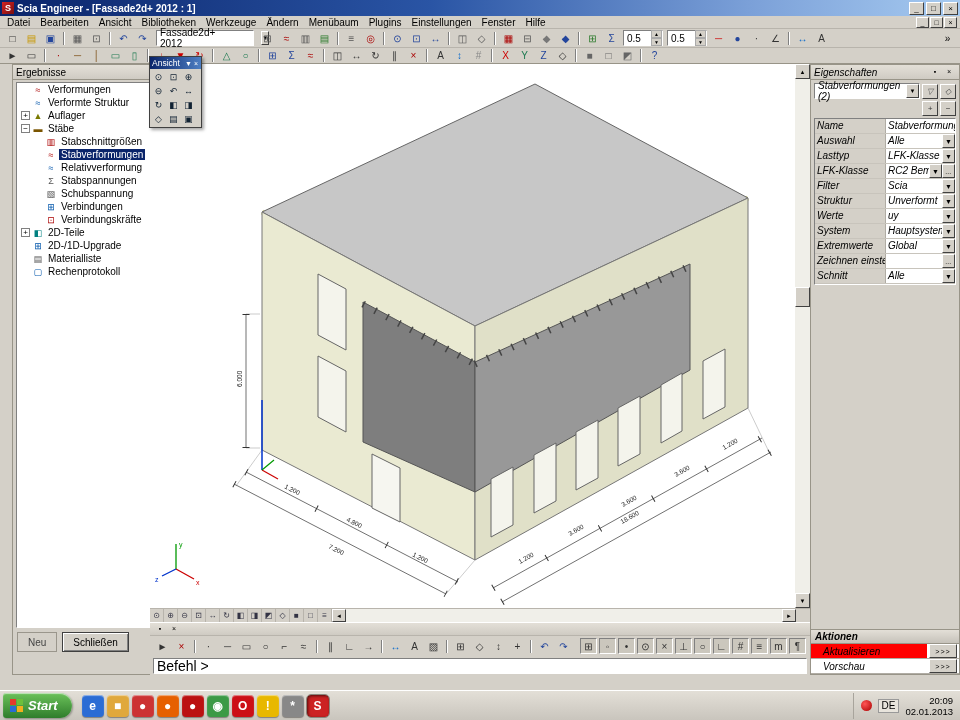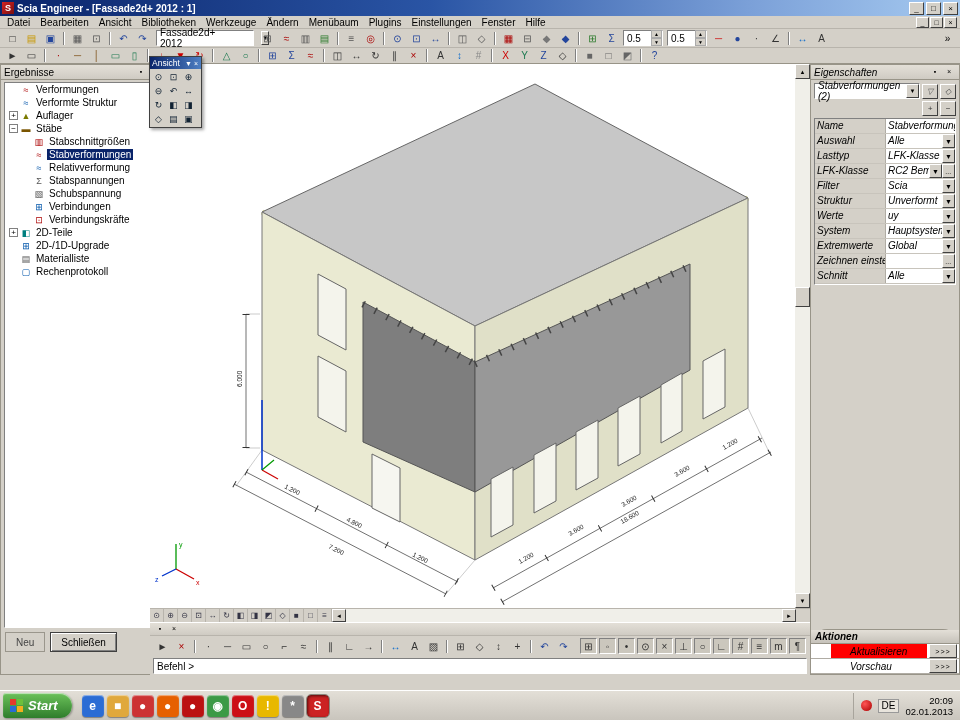--- a/index.html
+++ b/index.html
@@ -25,21 +25,21 @@
   .tb-sep{width:1px;height:13px;background:#808080;border-right:1px solid #fff;margin:0 3px;}
   .combo{display:flex;align-items:center;height:16px;background:#fff;border:1px solid;border-color:#808080 #fff #fff #808080;font-size:10px;padding:0 0 0 3px;box-sizing:border-box;}
   .combo .dd{width:14px;height:14px;background:#d4d0c8;border:1px solid;border-color:#fff #404040 #404040 #fff;font-size:6px;text-align:center;line-height:12px;margin-left:auto;box-sizing:border-box;}
   #project-combo{width:98px;margin:0 4px;gap:46px;}
   .spinner{display:flex;align-items:center;height:16px;width:40px;background:#fff;border:1px solid;border-color:#808080 #fff #fff #808080;font-size:10px;padding-left:3px;margin:0 2px;box-sizing:border-box;}
   .spin-arrows{margin-left:auto;display:flex;flex-direction:column;}
   .spin-arrows span{font-size:5px;line-height:6px;width:11px;text-align:center;background:#d4d0c8;border:1px solid #aaa;box-sizing:border-box;}
 
   
   .side-panel{position:absolute;top:64px;bottom:45px;background:#d4d0c8;border:1px solid #989488;box-sizing:border-box;}
-  #left-panel{left:0;width:166px;}
+  #left-panel{left:12px;width:166px;}
   #right-panel{left:810px;width:150px;font-style:italic;}
   .panel-head{height:14px;display:flex;align-items:center;font-size:10px;padding:0 3px;border-bottom:1px solid #989488;background:linear-gradient(#e3dfd7,#cfcbc3);}
   .panel-head .t{flex:1;white-space:nowrap;overflow:hidden;}
   .p-ico{width:12px;height:11px;font-size:7px;line-height:10px;text-align:center;border:1px solid transparent;}
   .tree-wrap{position:absolute;left:3px;right:3px;top:17px;bottom:46px;background:#fff;border:1px solid;border-color:#808080 #fff #fff #808080;overflow:hidden;}
   .tree-row{display:flex;align-items:center;height:13px;font-size:10px;white-space:nowrap;}
   .tree-exp{width:9px;height:9px;min-width:9px;border:1px solid #808080;background:#fff;font-size:8px;line-height:7px;text-align:center;margin-right:2px;box-sizing:border-box;}
   .tree-exp.empty{border-color:transparent;background:transparent;}
   .tree-ico{width:12px;min-width:12px;font-size:9px;margin-right:2px;text-align:center;}
   .tree-lbl{padding:0 2px;}
@@ -51,24 +51,24 @@
   
   .props-toolbar{display:flex;align-items:center;padding:3px 3px 1px;gap:2px;}
   #prop-combo{flex:1;}
   .small-btn{width:16px;height:15px;background:#d4d0c8;border:1px solid;border-color:#fff #404040 #404040 #fff;font-size:8px;display:flex;align-items:center;justify-content:center;box-sizing:border-box;}
   .props-icons2{display:flex;justify-content:flex-end;gap:2px;padding:1px 3px 2px;}
   .prop-grid{margin:0 3px;background:#fff;border:1px solid;border-color:#808080 #fff #fff #808080;}
   .prop-row{display:flex;height:14px;border-bottom:1px solid #c8c4bc;font-size:10px;align-items:stretch;}
   .prop-name{width:66px;min-width:66px;background:#d4d0c8;border-right:1px solid #b0aca4;padding:1px 2px;white-space:nowrap;overflow:hidden;}
   .prop-value{flex:1;background:#fff;padding:1px 2px;white-space:nowrap;overflow:hidden;}
   .prop-dd{width:13px;min-width:13px;background:#d4d0c8;border:1px solid;border-color:#fff #404040 #404040 #fff;font-size:7px;display:flex;align-items:center;justify-content:center;box-sizing:border-box;}
-  .actions{position:absolute;left:0;right:0;bottom:0;border-top:1px solid #989488;border-radius:16px;}
+  .actions{position:absolute;left:0;right:0;bottom:0;border-top:1px solid #989488;}
   .act-head{height:13px;background:linear-gradient(#e3dfd7,#c6c2ba);font-size:10px;font-weight:bold;display:flex;align-items:center;padding:0 4px;border-bottom:1px solid #989488;}
   .act-row{display:flex;height:14px;background:#fff;border-bottom:1px solid #b0aca4;font-size:10px;align-items:center;}
-  .act-label{flex:1;height:100%;display:flex;align-items:center;padding:0 19px;margin-left:20px;}
+  .act-label{flex:1;height:100%;display:flex;align-items:center;padding:0 12px;}
   .act-label.red{background:#ff0000;}
   .act-btn{width:26px;height:12px;margin:0 2px;background:#d4d0c8;border:1px solid;border-color:#fff #404040 #404040 #fff;font-size:7px;letter-spacing:1px;display:flex;align-items:center;justify-content:center;}
 
   
   #viewport{position:absolute;left:150px;top:64px;width:660px;height:558px;background:#d4d0c8;}
   .vp-canvas{position:absolute;left:0;top:0;width:645px;height:544px;background:#fff;}
   .vscroll{position:absolute;right:0;top:0;width:15px;height:544px;background:#f0efe9;}
   .sb-btn{width:15px;height:15px;background:#d4d0c8;border:1px solid;border-color:#fff #404040 #404040 #fff;font-size:6px;display:flex;align-items:center;justify-content:center;box-sizing:border-box;}
   .sb-btn.bottom{position:absolute;bottom:0;}
   .sb-thumb{position:absolute;left:0;top:223px;width:15px;height:20px;background:#d4d0c8;border:1px solid;border-color:#fff #404040 #404040 #fff;box-sizing:border-box;}
@@ -87,21 +87,21 @@
   .ans-btn{width:15px;height:14px;font-size:9px;display:flex;align-items:center;justify-content:center;color:#123;}
 
   
   #cmdpanel{position:absolute;left:150px;top:622px;width:660px;height:53px;background:#d4d0c8;border-top:1px solid #fff;box-sizing:border-box;}
   .cmd-head{height:12px;display:flex;align-items:center;font-size:9.5px;padding:0 3px;border-bottom:1px solid #b8b4ac;background:linear-gradient(#e3dfd7,#cfcbc3);}
   .cmd-head .t{flex:1;}
   .cmd-icons{display:flex;align-items:center;height:20px;padding:0 3px;}
   .cmd-right{margin-left:auto;display:flex;}
   .cmd-btn{width:17px;height:16px;display:inline-flex;align-items:center;justify-content:center;font-size:10px;margin:0 1px;border:1px solid transparent;box-sizing:border-box;}
   .cmd-right .cmd-btn{background:#cbc7bd;border:1px solid;border-color:#808080 #fff #fff #808080;}
-  .cmd-input{margin:2px 3px;height:14px;background:#fff;border:1px solid;border-color:#808080 #fff #fff #808080;font-size:10px;padding:0 3px;display:flex;align-items:center;}
+  .cmd-input{margin:2px 3px;height:14px;background:#fff;border:1px solid;border-color:#808080 #fff #fff #808080;font-size:14px;padding:0 3px;display:flex;align-items:center;}
 
   
   #statusbar{position:absolute;left:0;top:675px;width:960px;height:15px;display:flex;align-items:stretch;gap:2px;padding:1px 2px;box-sizing:border-box;font-size:9.5px;background:#d4d0c8;}
   .status-seg{border:1px solid;border-color:#808080 #fff #fff #808080;display:flex;align-items:center;padding:0 4px;white-space:nowrap;gap:3px;}
   .flag-ico{width:11px;height:8px;background:linear-gradient(90deg,#003399 33%,#fff 33%,#fff 66%,#cc0000 66%);border:1px solid #666;}
 
   
   #taskbar{position:absolute;left:0;top:690px;width:960px;height:30px;background:linear-gradient(#e3dfd7,#c9c5bd);border-top:1px solid #fff;display:flex;align-items:center;box-sizing:border-box;}
   .start-btn{height:25px;margin:0 3px;padding:0 14px 0 7px;border-radius:3px 12px 12px 3px;background:linear-gradient(#6cc25a,#2f7d2c);color:#fff;font-weight:bold;font-style:italic;font-size:13px;display:flex;align-items:center;gap:5px;box-shadow:inset 0 1px 1px rgba(255,255,255,.6),1px 1px 2px rgba(0,0,0,.3);}
   .start-flag{width:13px;height:13px;display:grid;grid-template-columns:6px 6px;grid-template-rows:6px 6px;gap:1px;}

